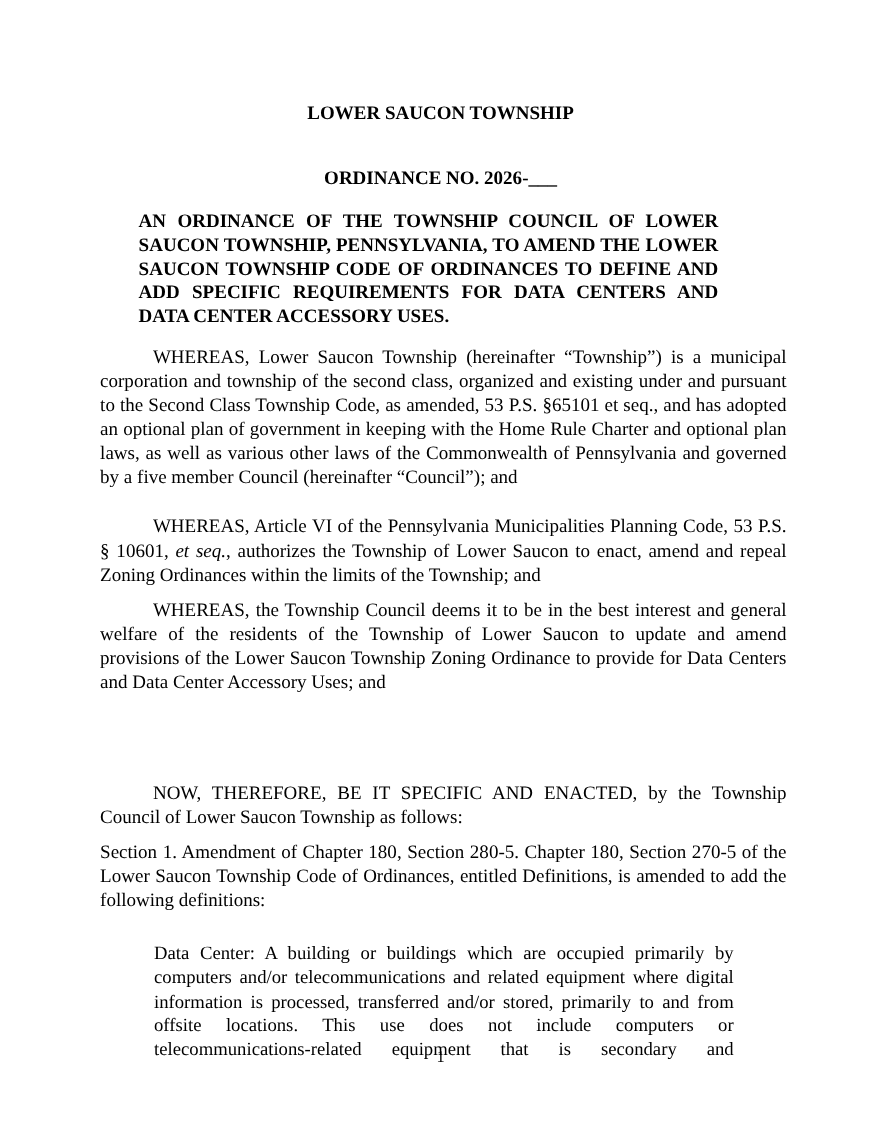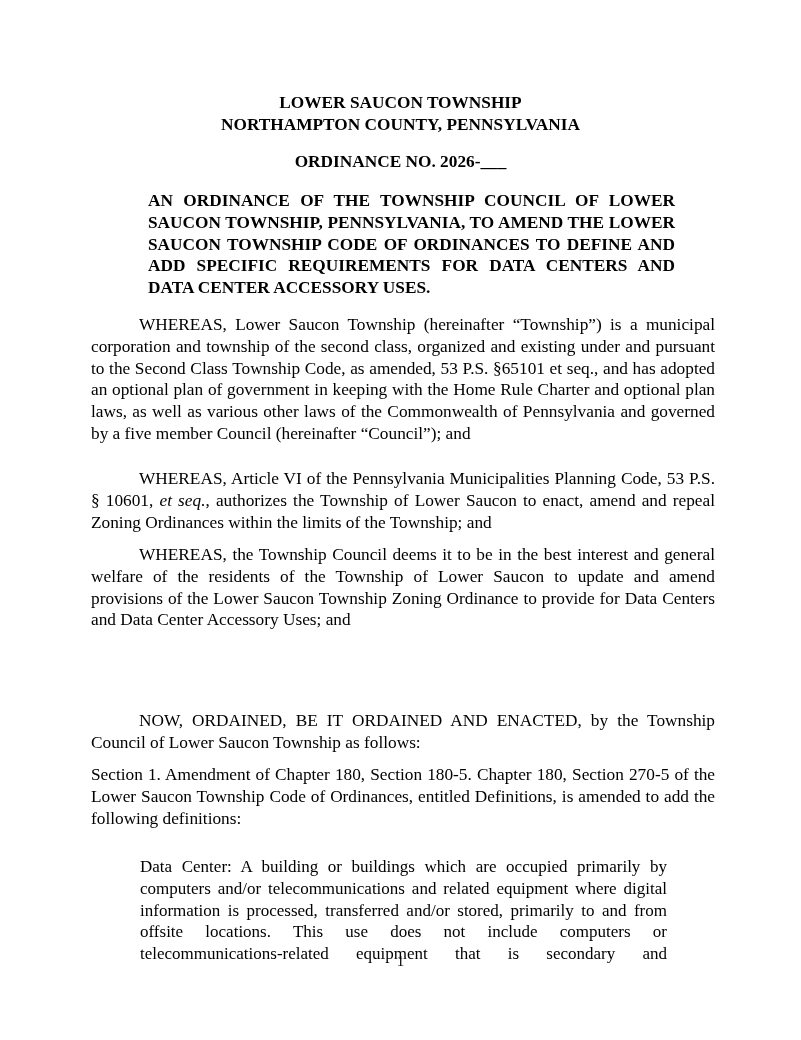--- a/index.html
+++ b/index.html
@@ -1,56 +1,55 @@
 <!DOCTYPE html>
 <html><head>
   <meta charset="utf-8">
   <style>
     html, body { margin: 0; padding: 0; background: #ffffff; }
     body { width: 801px; height: 1040px; position: relative; overflow: hidden;
            font-family: "Liberation Serif", "DejaVu Serif", serif; color: #000; }
     .page { position: absolute; left: 0; top: 0; width: 801px; height: 775px; }
     .hdr { position: absolute; left: 0; width: 801px; text-align: center; font-weight: bold; font-size: 17.3px; line-height: 22px; }
-    .title-block { position: absolute; left: 148px; width: 527px; top: 190px; font-weight: bold; font-size: 17.3px; line-height: 21.8px; text-align: justify; text-align-last: left; }
+    .title-block { position: absolute; left: 126px; width: 527px; top: 190px; font-weight: bold; font-size: 17.3px; line-height: 21.8px; text-align: justify; text-align-last: left; }
     .para { position: absolute; left: 91px; width: 624px; font-size: 17.3px; line-height: 21.8px; text-align: justify; }
     .para .ind { display: inline-block; width: 48px; }
     b { font-weight: normal; }
     .def { position: absolute; left: 140px; width: 527px; top: 833px; font-size: 17px; line-height: 21.8px; text-align: justify; text-align-last: justify; margin-top: 23px; }
     .pagenum { position: absolute; left: 0; width: 801px; top: 953px; text-align: center; font-size: 15px; }
   </style>
 </head>
 <body>
 
 <div class="page">
 
   <div class="hdr" style="top:92px;">LOWER SAUCON TOWNSHIP</div>
-  <div class="hdr" style="top:114px;">NORTHAMPTON COUNTY, PENNSYLVANIA</div>
   <div class="hdr" style="top:151px;">ORDINANCE NO. 2026-___</div>
 
   <div class="title-block">AN ORDINANCE OF THE TOWNSHIP COUNCIL OF LOWER SAUCON TOWNSHIP, PENNSYLVANIA, TO AMEND THE LOWER SAUCON TOWNSHIP CODE OF ORDINANCES TO DEFINE AND ADD SPECIFIC REQUIREMENTS FOR DATA CENTERS AND DATA CENTER ACCESSORY USES.</div>
 
   <div class="para" style="top:314px;">
     <span class="ind"></span><b>WHEREAS,</b><span> Lower Saucon Township (hereinafter “Township”) is a municipal corporation and township of the second class, organized and existing under and pursuant to the Second Class Township Code, as amended, 53 P.S. §65101 et seq., and has adopted an optional plan of government in keeping with the Home Rule Charter and optional plan laws, as well as various other laws of the Commonwealth of Pennsylvania and governed by a five member Council (hereinafter “Council”); and</span>
   </div>
 
   <div class="para" style="top:468px;">
     <span class="ind"></span><b>WHEREAS,</b><span>  Article VI of the Pennsylvania Municipalities Planning Code, 53 P.S. § 10601, </span><i>et seq.</i><span>, authorizes the Township of Lower Saucon to enact, amend and repeal Zoning Ordinances within the limits of the Township; and</span>
   </div>
 
   <div class="para" style="top:544px;">
     <span class="ind"></span><b>WHEREAS,</b><span>  the Township Council deems it to be in the best interest and general welfare of the residents of the Township of Lower Saucon to update and amend provisions of the Lower Saucon Township Zoning Ordinance to provide for Data Centers and Data Center Accessory Uses; and</span>
   </div>
 
 
   <div class="para" style="top:710px;">
-    <span class="ind"></span><b>NOW, ORDAINED, BE IT ORDAINED AND ENACTED,</b><span>  by the Township Council of Lower Saucon Township as follows:</span>
+    <span class="ind"></span><b>NOW, THEREFORE, BE IT SPECIFIC AND ENACTED,</b><span>  by the Township Council of Lower Saucon Township as follows:</span>
   </div>
 
   <div class="para" style="top:764px;">
-    <b>Section 1</b><span>.</span><b> Amendment of Chapter 180, Section 180-5.</b><span> Chapter 180, Section 270-5 of the Lower Saucon Township Code of Ordinances, entitled Definitions, is amended to add the following definitions:</span>
+    <b>Section 1</b><span>.</span><b> Amendment of Chapter 180, Section 280-5.</b><span> Chapter 180, Section 270-5 of the Lower Saucon Township Code of Ordinances, entitled Definitions, is amended to add the following definitions:</span>
   </div>
 
   <div class="def">
     <b>Data Center:</b><span> A building or buildings which are occupied primarily by computers and/or telecommunications and related equipment where digital information is processed, transferred and/or stored, primarily to and from offsite locations. This use does not include computers or telecommunications-related equipment that is secondary and</span>
   </div>
 
   <div class="pagenum">1</div>
 </div>
 
 </body></html>

